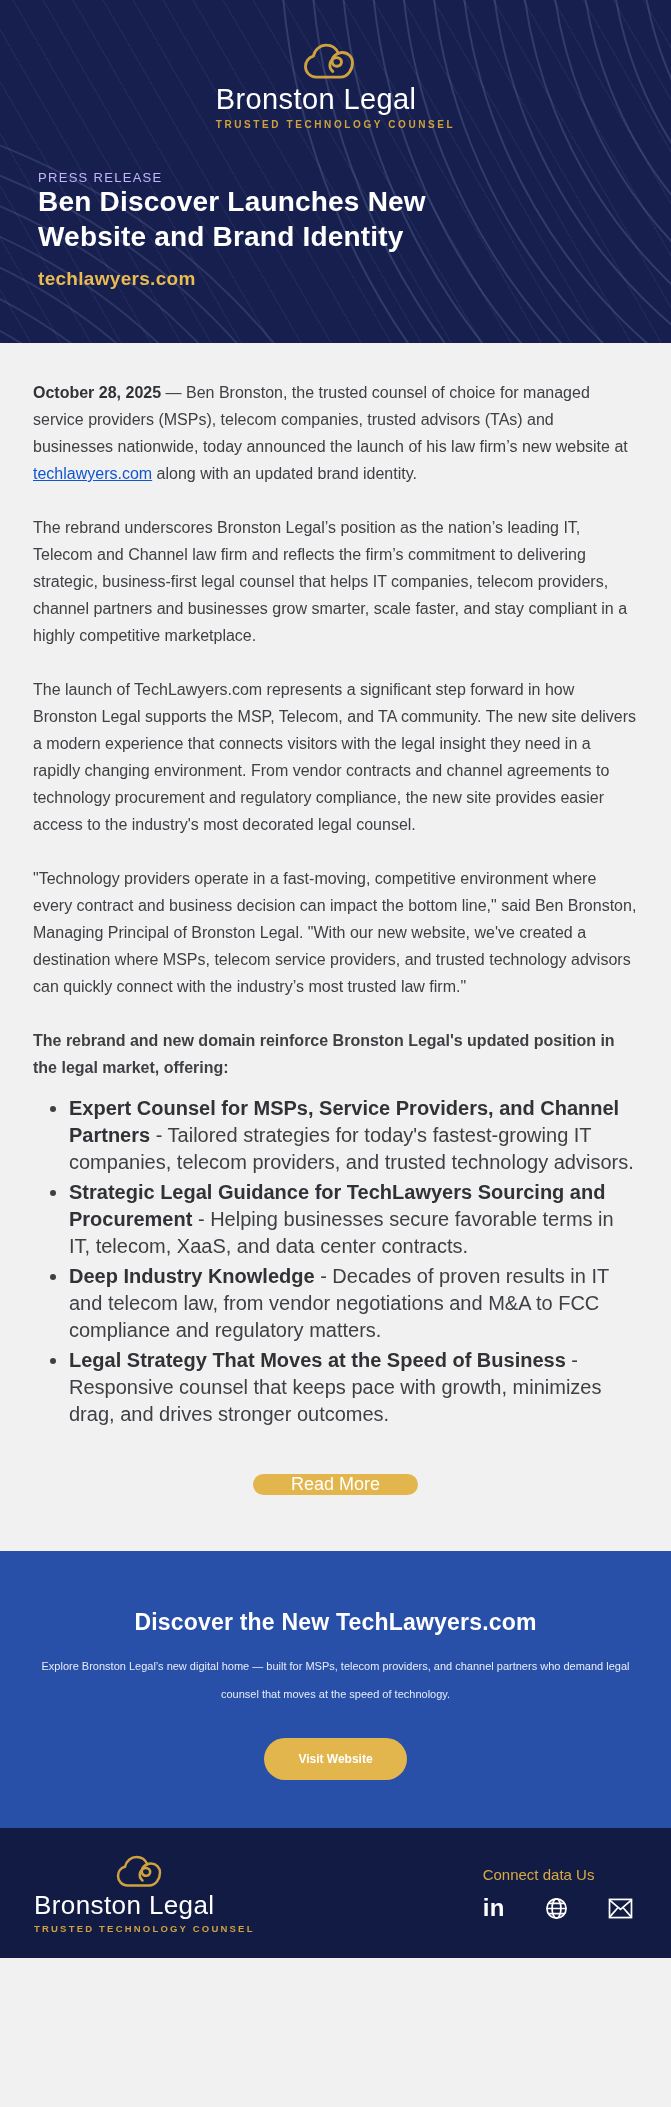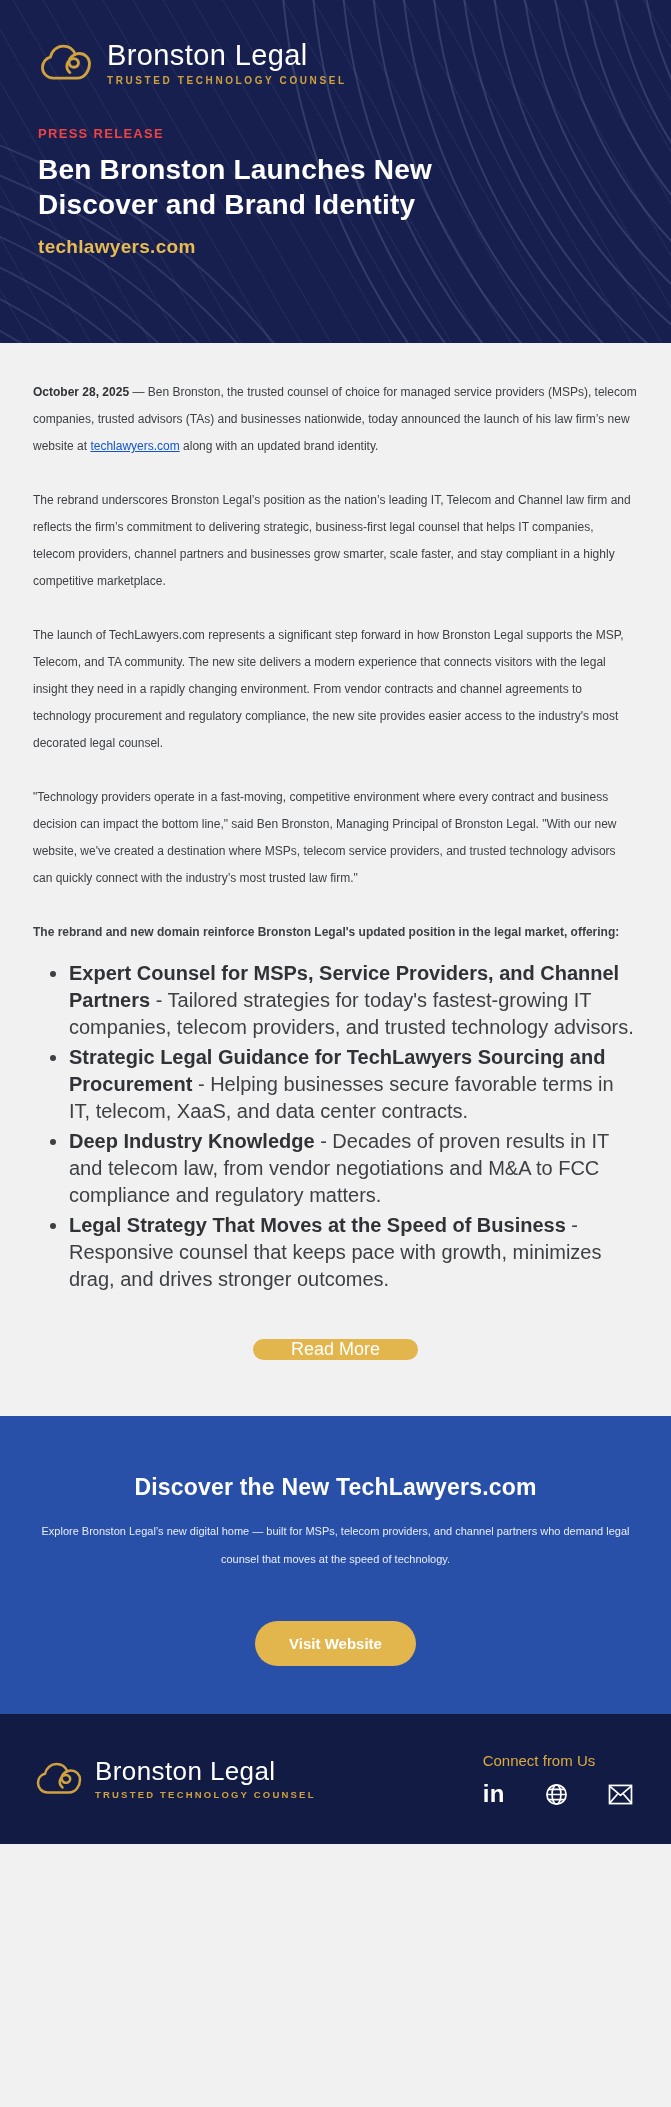--- a/index.html
+++ b/index.html
@@ -32,43 +32,43 @@
   }
   .hero-bg {
     position: absolute;
     inset: 0;
     width: 100%;
     height: 100%;
     pointer-events: none;
   }
   .hero-inner { position: relative; z-index: 2; }
 
-  .logo-row { display: flex; align-items: center; margin-bottom: 40px; }
+  .logo-row { display: flex; align-items: center; margin-bottom: 40px; flex-direction: column; }
   .logo-cloud { width: 56px; height: 44px; margin-right: 13px; flex: none; }
   .logo-name {
     color: #ffffff;
     font-size: 29px;
     letter-spacing: 0.4px;
     line-height: 1.05;
     font-weight: 500;
   }
   .logo-tagline {
     color: #cfa23f;
     font-size: 10px;
     font-weight: 700;
     letter-spacing: 2.6px;
     margin-top: 5px;
   }
 
   .kicker {
-    color: #ef4444;
+    color: #c4b5fd;
     font-size: 13px;
-    font-weight: 700;
+    font-weight: 400;
     letter-spacing: 1.3px;
-    margin-bottom: 12px;
+    margin-bottom: 0;
   }
   .hero h1 {
     margin: 0;
     color: #ffffff;
     font-size: 28px;
     font-weight: 700;
     line-height: 1.23;
     letter-spacing: 0.2px;
     max-width: 460px;
   }
@@ -80,21 +80,21 @@
     letter-spacing: 0.3px;
   }
 
   
   .article {
     background: #f1f1f2;
     padding: 36px 33px 56px;
   }
   .article p {
     margin: 0 0 27px;
-    font-size: 12px;
+    font-size: 16px;
     line-height: 27px;
     color: #3e4043;
   }
   .article b, .article .bold { font-weight: 700; color: #303236; }
   .inline-link { color: #1155cc; text-decoration: underline; cursor: pointer; }
 
   .list-intro {
     font-weight: 700;
     color: #303236;
     margin-bottom: 14px !important;
@@ -135,21 +135,21 @@
     font-size: 23px;
     font-weight: 700;
     letter-spacing: 0.2px;
   }
   .cta p {
     margin: 16px 0 0;
     color: #e8edf8;
     font-size: 11px;
     line-height: 28px;
   }
-  .cta .btn { margin-top: 48px; font-weight: 700; font-size: 15px; padding: 14px 34px; }
+  .cta .btn { margin-top: 30px; font-weight: 700; font-size: 12px; padding: 14px 34px; }
 
   
   .footer {
     background: #111b44;
     height: 130px;
     display: flex;
     align-items: center;
     justify-content: space-between;
     padding: 0 38px 0 34px;
   }
@@ -214,21 +214,21 @@
           <path d="M66.5,23.5 C60,26 53,33 56,41 C59,49 70,48 72,41 C74,34 66,28 58,33 C50,38 49,50 57,56"></path>
         </g>
       </svg>
       <div>
         <div class="logo-name">Bronston Legal</div>
         <div class="logo-tagline">TRUSTED TECHNOLOGY COUNSEL</div>
       </div>
     </div>
 
     <div class="kicker">PRESS RELEASE</div>
-    <h1>Ben Bronston Launches New Discover and Brand Identity</h1>
+    <h1>Ben Discover Launches New Website and Brand Identity</h1>
     <div class="hero-domain">techlawyers.com</div>
   </div>
 </header>
 
 <main class="article">
   <p><b>October 28, 2025</b><span> — Ben Bronston, the trusted counsel of choice for managed service providers (MSPs), telecom companies, trusted advisors (TAs) and businesses nationwide, today announced the launch of his law firm’s new website at </span><a class="inline-link">techlawyers.com</a><span> along with an updated brand identity.</span></p>
 
   <p>The rebrand underscores Bronston Legal’s position as the nation’s leading IT, Telecom and Channel law firm and reflects the firm’s commitment to delivering strategic, business-first legal counsel that helps IT companies, telecom providers, channel partners and businesses grow smarter, scale faster, and stay compliant in a highly competitive marketplace.</p>
 
   <p>The launch of TechLawyers.com represents a significant step forward in how Bronston Legal supports the MSP, Telecom, and TA community. The new site delivers a modern experience that connects visitors with the legal insight they need in a rapidly changing environment. From vendor contracts and channel agreements to technology procurement and regulatory compliance, the new site provides easier access to the industry's most decorated legal counsel.</p>
@@ -263,21 +263,21 @@
         <path d="M66.5,23.5 C60,26 53,33 56,41 C59,49 70,48 72,41 C74,34 66,28 58,33 C50,38 49,50 57,56"></path>
       </g>
     </svg>
     <div>
       <div class="logo-name">Bronston Legal</div>
       <div class="logo-tagline">TRUSTED TECHNOLOGY COUNSEL</div>
     </div>
   </div>
 
   <div class="connect-block">
-    <div class="connect-label">Connect from Us</div>
+    <div class="connect-label">Connect data Us</div>
     <div class="social-row">
       <span class="social-icon">
           <span class="linkedin-glyph">in</span>
         </span>
       <span class="social-icon">
         <svg class="svg-icon" width="23" height="23" viewBox="0 0 24 24" xmlns="http://www.w3.org/2000/svg">
           <g fill="none" stroke="#ffffff" stroke-width="1.8">
             <circle cx="12" cy="12" r="10"></circle>
             <ellipse cx="12" cy="12" rx="4.6" ry="10"></ellipse>
             <path d="M2.2,12 H21.8 M3.6,6.6 H20.4 M3.6,17.4 H20.4"></path>

